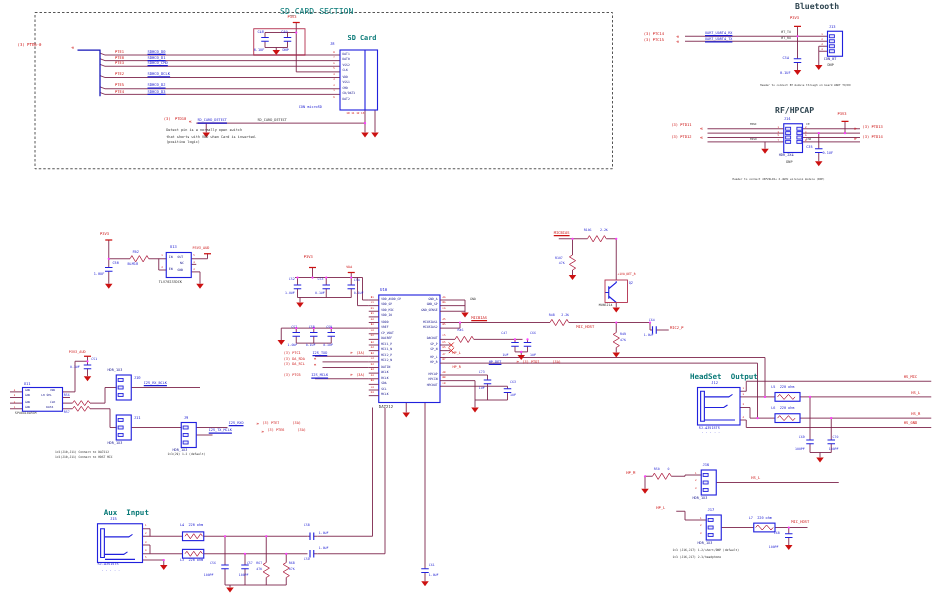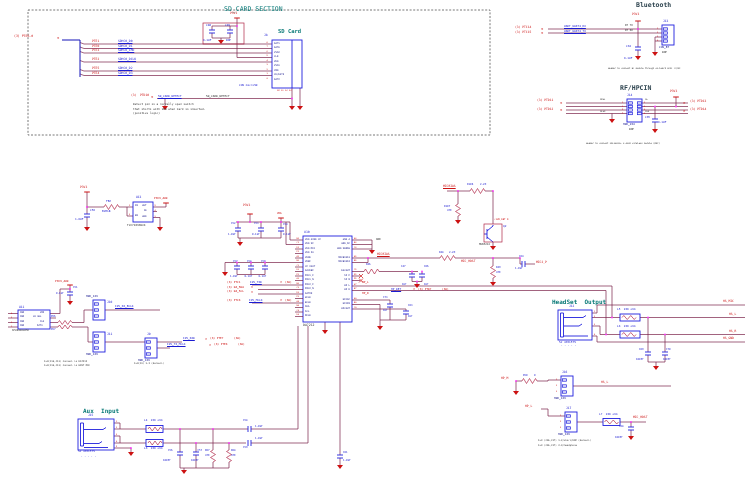--- a/index.html
+++ b/index.html
@@ -295,21 +295,21 @@
       <span class="lbl" style="left: 626px; top: 45px; font-size: 2.8px; color: rgb(27, 27, 209);">C34</span>
       <span class="lbl" style="left: 624px; top: 57px; font-size: 2.8px; color: rgb(27, 27, 209);">0.1UF</span>
       <span class="lbl" style="left: 663px; top: 20px; font-size: 3px; color: rgb(27, 27, 209);">J13</span>
       <span class="lbl" style="left: 659px; top: 46px; font-size: 2.8px; color: rgb(21, 21, 140);">CON_BT</span>
       <span class="lbl" style="left: 662px; top: 50.5px; font-size: 2.8px; color: rgb(51, 51, 51);">DNP</span>
       <span class="lbl" style="left: 608px; top: 68px; font-size: 2.2px; color: rgb(51, 51, 51);">Header to connect BT module through on-board UART TX/RX</span>
       <span class="lbl" style="left: 657px; top: 27px; font-size: 2px; color: rgb(204, 17, 17);">1</span>
       <span class="lbl" style="left: 657px; top: 31px; font-size: 2px; color: rgb(204, 17, 17);">2</span>
       <span class="lbl" style="left: 657px; top: 35px; font-size: 2px; color: rgb(204, 17, 17);">3</span>
       <span class="lbl" style="left: 657px; top: 39px; font-size: 2px; color: rgb(204, 17, 17);">4</span>
-      <span class="lbl" style="left: 620px; top: 85px; font-size: 6.5px; color: rgb(47, 69, 80); font-weight: bold;">RF/HPCIN</span>
+      <span class="lbl" style="left: 620px; top: 85px; font-size: 6.5px; color: rgb(47, 69, 80); font-weight: bold;">RF/HPCAP</span>
       <span class="lbl" style="left: 537px; top: 98.5px; font-size: 3px; color: rgb(204, 17, 17);">(3) PTD11</span>
       <span class="lbl" style="left: 537px; top: 107.5px; font-size: 3px; color: rgb(204, 17, 17);">(3) PTD12</span>
       <span class="lbl" style="left: 560px; top: 101px; font-size: 4px; color: rgb(204, 17, 17); font-weight: bold;">«</span>
       <span class="lbl" style="left: 560px; top: 108px; font-size: 4px; color: rgb(204, 17, 17); font-weight: bold;">«</span>
       <span class="lbl" style="left: 690px; top: 100px; font-size: 3px; color: rgb(204, 17, 17);">(3) PTD13</span>
       <span class="lbl" style="left: 690px; top: 108px; font-size: 3px; color: rgb(204, 17, 17);">(3) PTD14</span>
       <span class="lbl" style="left: 683px; top: 101px; font-size: 4px; color: rgb(204, 17, 17); font-weight: bold;">»</span>
       <span class="lbl" style="left: 683px; top: 108.5px; font-size: 4px; color: rgb(204, 17, 17); font-weight: bold;">»</span>
       <span class="lbl" style="left: 600px; top: 98.5px; font-size: 2.2px; color: rgb(51, 51, 51);">MOSI</span>
       <span class="lbl" style="left: 600px; top: 110.5px; font-size: 2.2px; color: rgb(51, 51, 51);">MISO</span>

